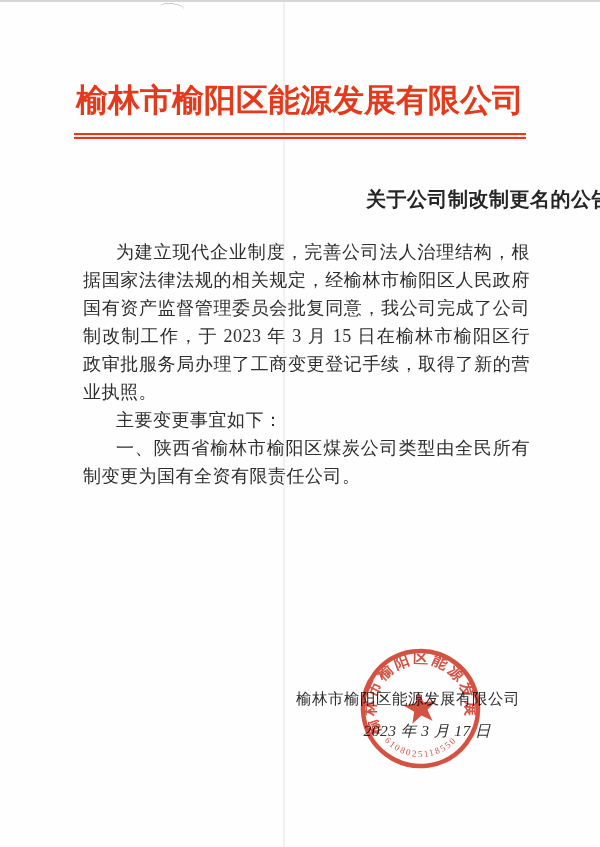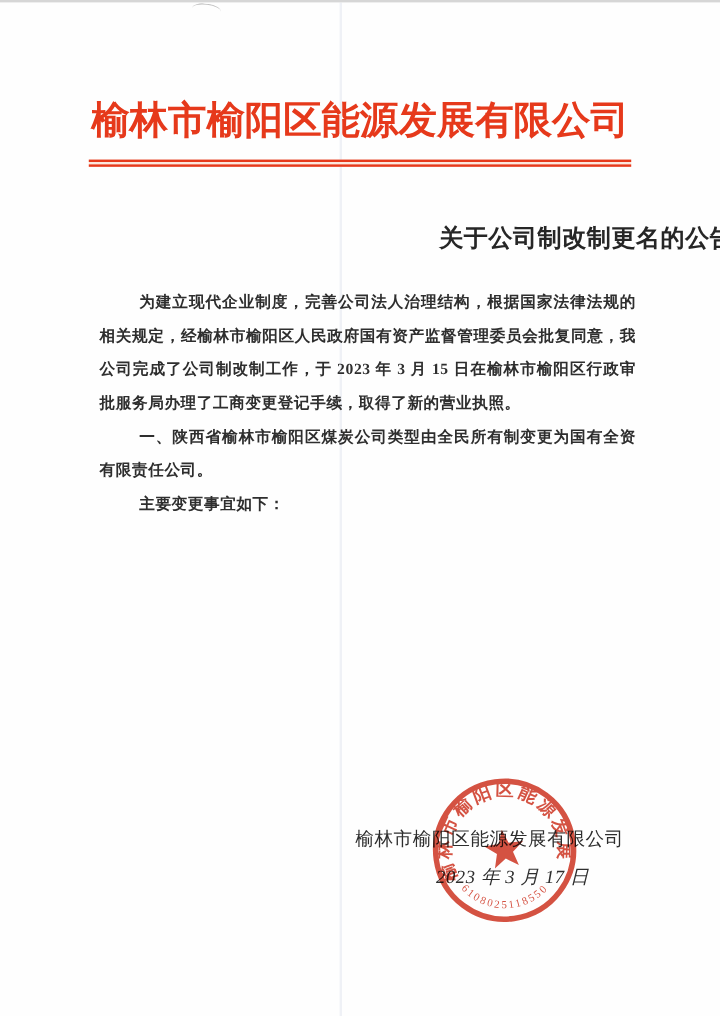--- a/index.html
+++ b/index.html
@@ -42,23 +42,22 @@
     background:#fbe7dd;box-sizing:border-box;
   }
   .doc-title{
     position:absolute;top:171px;left:0;width:600px;
     margin:12px;text-align:right;
     font-size:20px;line-height:28px;font-weight:700;
     letter-spacing:0.5px;color:#262626;
   }
   .doc-body{
     position:absolute;top:236px;left:83px;width:447px;
-    font-size:13px;line-height:28px;color:var(--text-black);
+    font-size:18px;line-height:28px;color:var(--text-black);
     text-align:justify;
-    font-weight:bold;
   }
   .doc-body p{
     margin:0;text-indent:33px;
     letter-spacing:0.5px;
   }
   .signoff-company{
     position:absolute;top:687px;right:80px;
     font-size:15.5px;letter-spacing:0.5px;color:var(--text-black);
     white-space:nowrap;
   }
@@ -90,22 +89,22 @@
   <div class="scan-mark"></div>
 
   <h1 class="letterhead">榆林市榆阳区能源发展有限公司</h1>
 
   <div class="red-rule"></div>
 
   <h2 class="doc-title">关于公司制改制更名的公告</h2>
 
   <div class="doc-body">
     <p>为建立现代企业制度，完善公司法人治理结构，根据国家法律法规的相关规定，经榆林市榆阳区人民政府国有资产监督管理委员会批复同意，我公司完成了公司制改制工作，于 2023 年 3 月 15 日在榆林市榆阳区行政审批服务局办理了工商变更登记手续，取得了新的营业执照。</p>
+    <p>主要变更事宜如下：</p>
     <p>一、陕西省榆林市榆阳区煤炭公司类型由全民所有制变更为国有全资有限责任公司。</p>
-    <p>主要变更事宜如下：</p>
   </div>
 
   <div class="signoff-company">榆林市榆阳区能源发展有限公司</div>
 
   <div class="signoff-date">2023 年 3 月 17 日</div>
 
   <svg class="seal" viewBox="0 0 126 126" xmlns="http://www.w3.org/2000/svg">
     <g transform="rotate(-8 63 63)">
       <circle cx="63" cy="63" r="57" fill="none" stroke="#d03a28" stroke-width="4.5"></circle>
       <polygon fill="#d03a28" points="63,46 67.1,57.3 79.2,57.7 69.7,65.2 73,76.8 63,70 53,76.8 56.3,65.2 46.8,57.7 58.9,57.3"></polygon>

